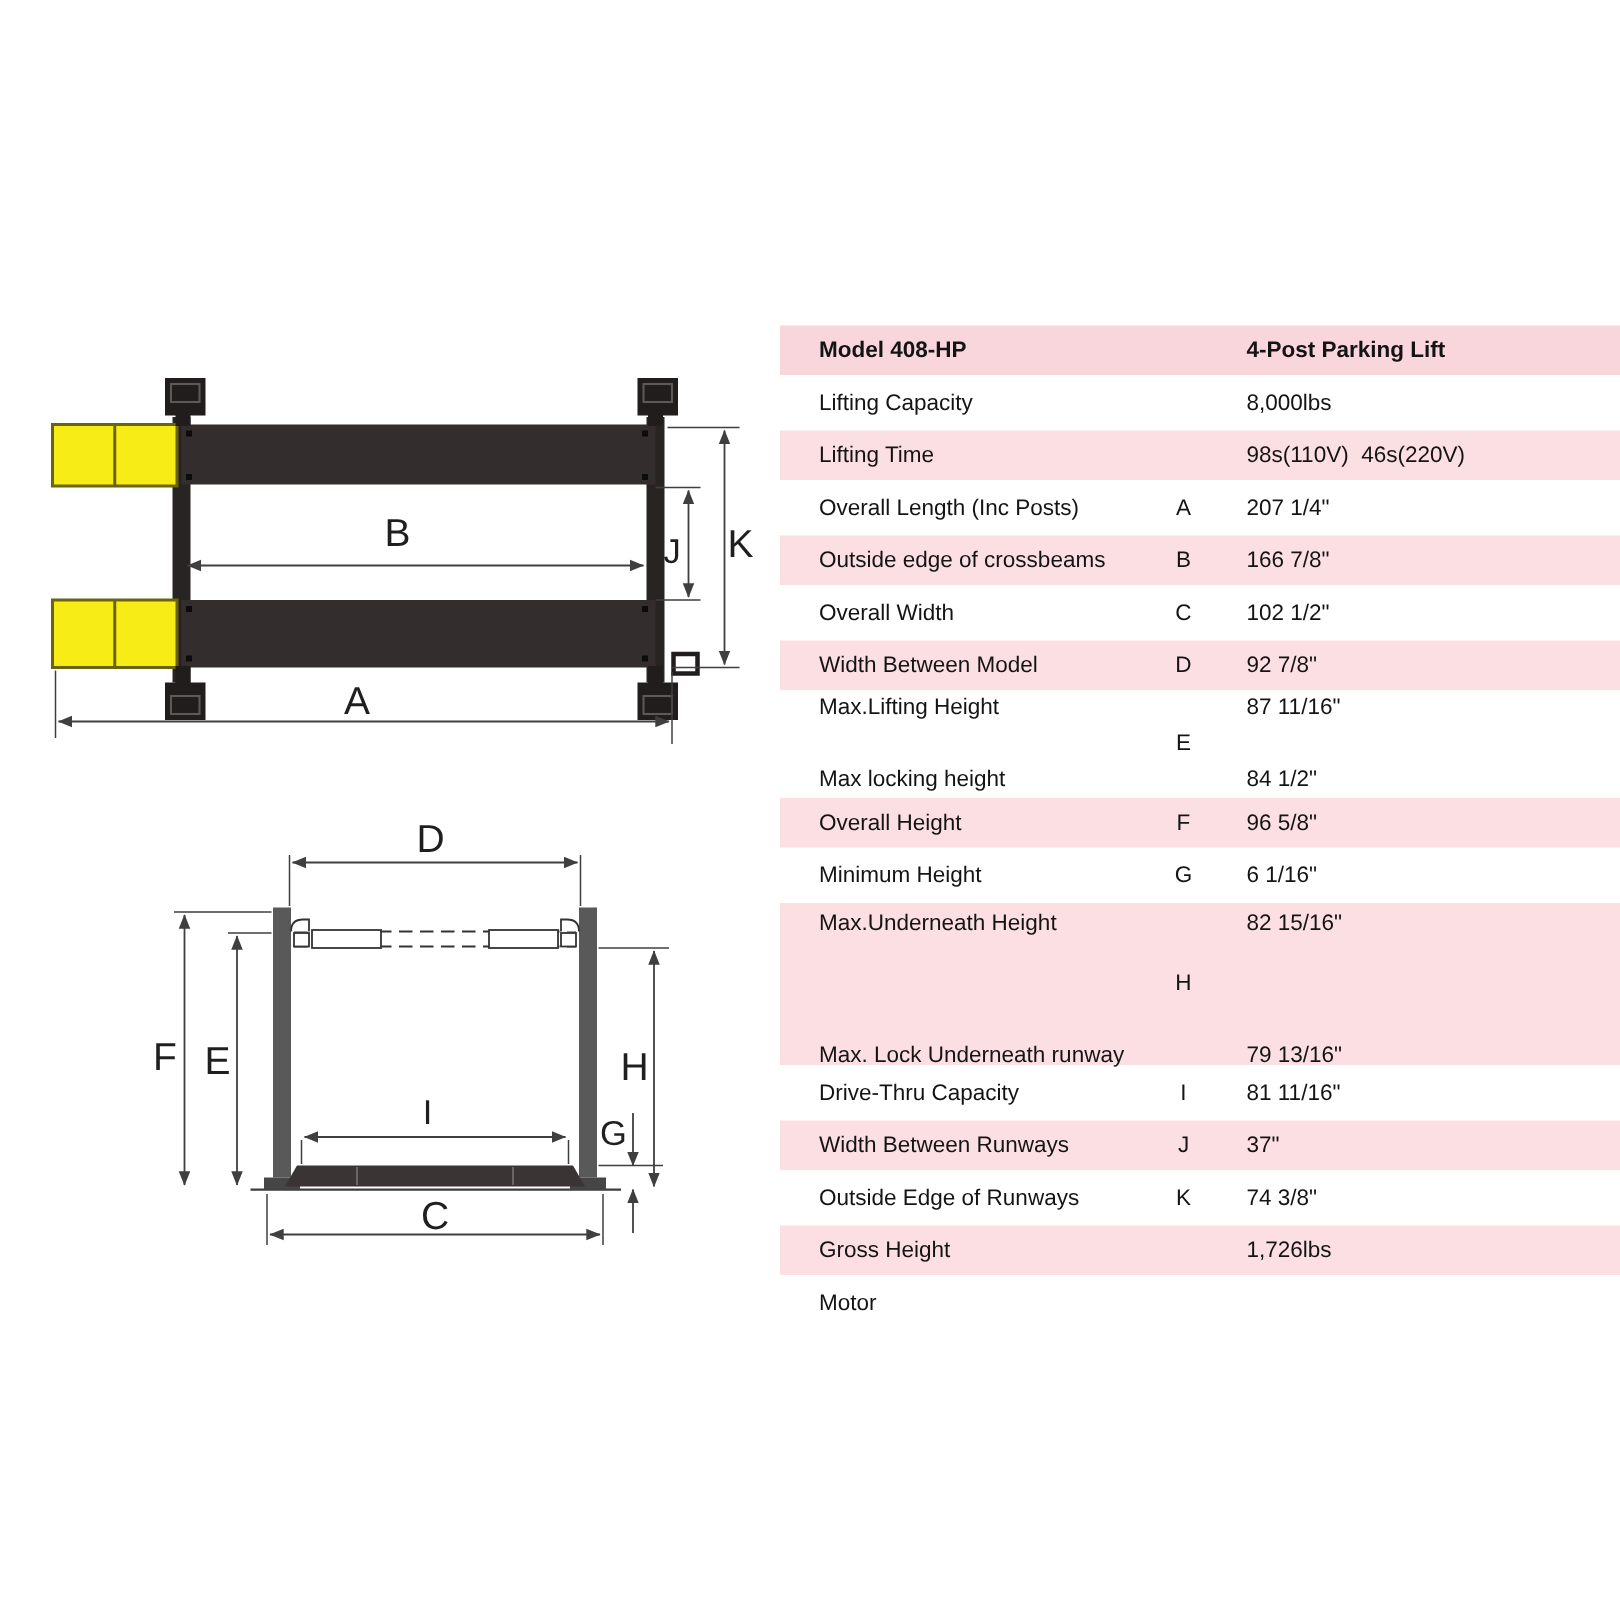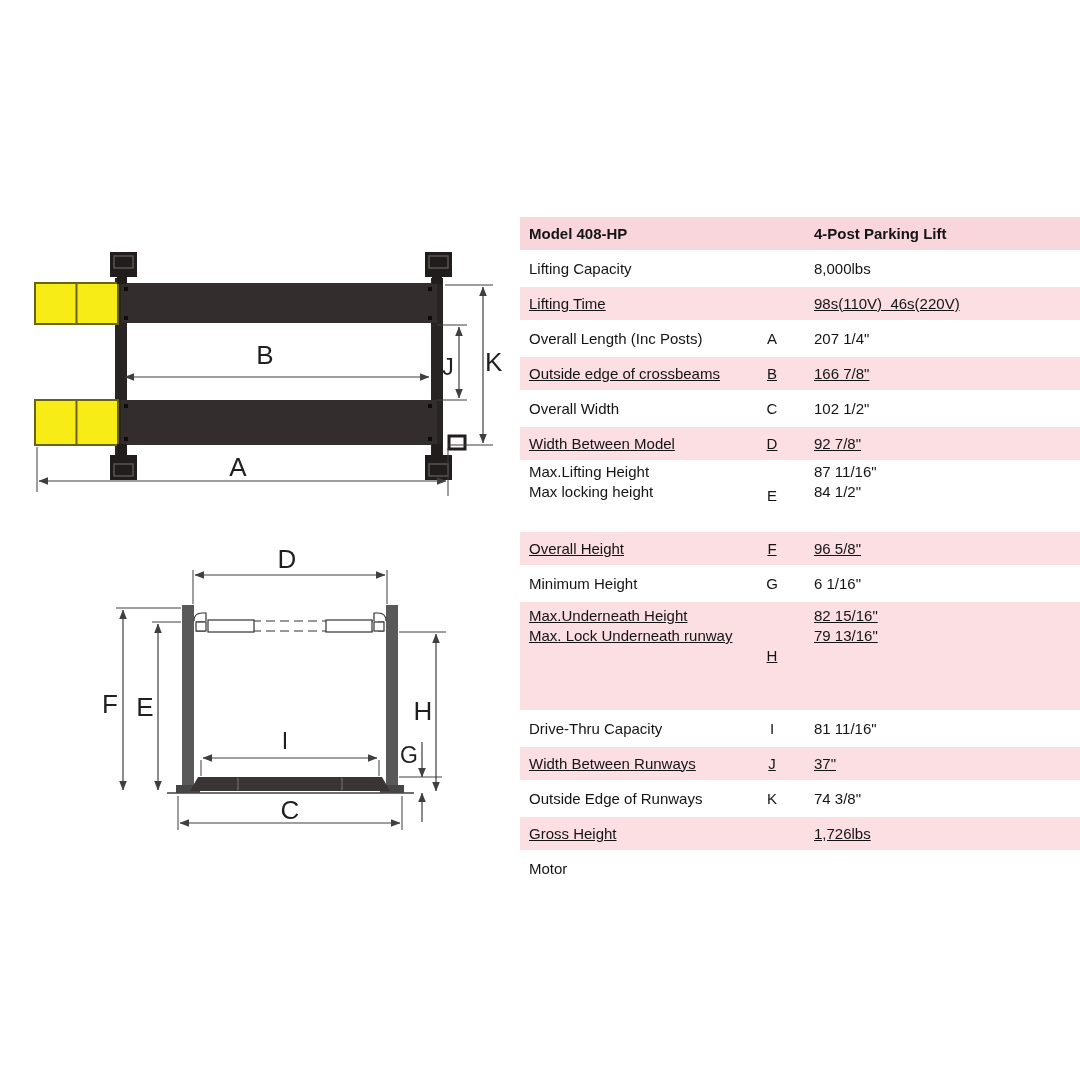--- a/index.html
+++ b/index.html
@@ -2,29 +2,29 @@
 <html><head>
 <meta charset="utf-8">
 <style>
   html,body{margin:0;padding:0;}
   body{
     width:1080px;height:1080px;background:#ffffff;position:relative;overflow:hidden;
     font-family:"Liberation Sans","DejaVu Sans",sans-serif;color:#141414;
   }
   
   .spec-table{position:absolute;left:520px;top:217px;width:560px;}
-  .trow{display:flex;align-items:center;height:33px;margin-bottom:2px;padding-left:9px;font-size:15px;line-height:20px;}
-  .trow.pink{background:#fcdfe3;text-decoration:underline;}
+  .trow{display:flex;align-items:center;height:33px;margin-bottom:2px;padding-left:26px;font-size:15px;line-height:20px;}
+  .trow.pink{background:#fcdfe3;}
   .trow.header{background:#f9d6db;font-weight:bold;}
   .c-label{width:225px;flex:0 0 225px;}
   .c-letter{width:36px;flex:0 0 36px;text-align:center;margin-right:24px;}
   .c-value{flex:1;}
   .trow.grp-e{height:68px;}
   .trow.grp-h{height:108px;}
-  .stack{display:flex;flex-direction:column;height:100%;}
+  .stack{display:flex;flex-direction:column;justify-content:space-between;height:100%;}
   .grp-e .stack{padding-top:6px;padding-bottom:7px;}
   .grp-h .stack{padding-top:15px;padding-bottom:7px;}
   
   .diagram-wrap{position:absolute;left:0;top:230px;width:520px;height:640px;}
   svg text{font-family:"Liberation Sans","DejaVu Sans",sans-serif;fill:#1f1f1f;}
   .dimline{stroke:#3f3f3f;stroke-width:1.2;fill:none;}
   .thinline{stroke:#3f3f3f;stroke-width:1;fill:none;}
   .dash{stroke:#333;stroke-width:1.2;fill:none;stroke-dasharray:9,5;}
   .outline{stroke:#333;stroke-width:1.2;fill:#ffffff;}
 </style>

